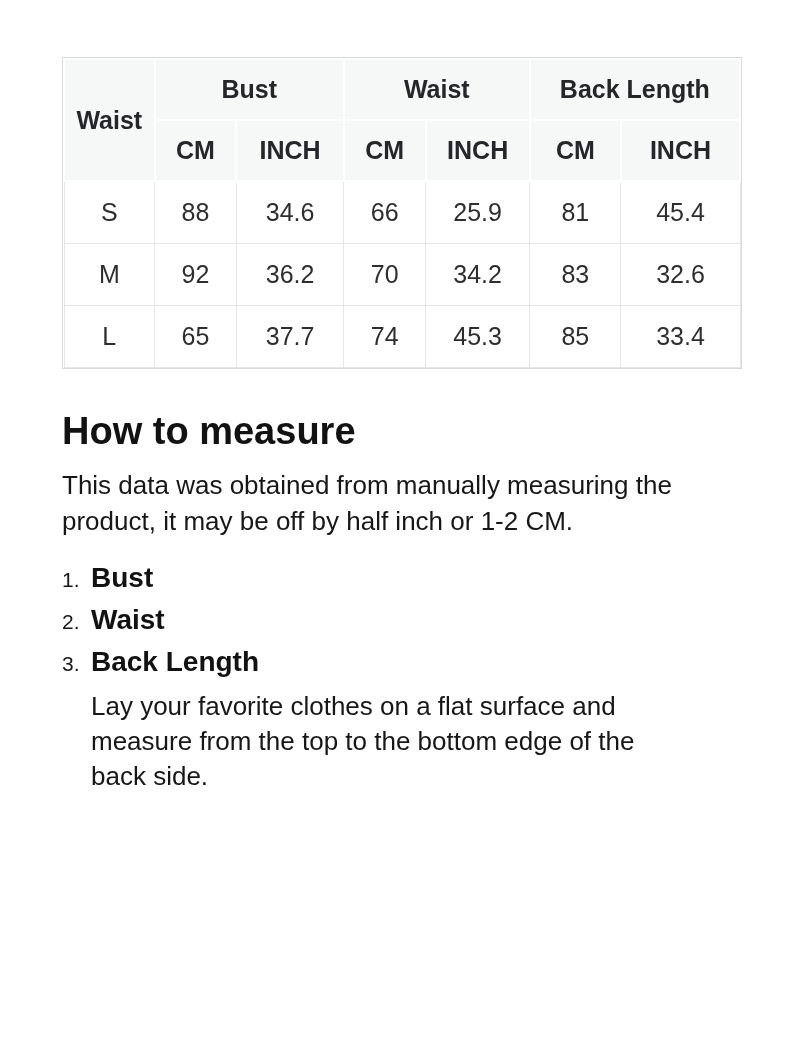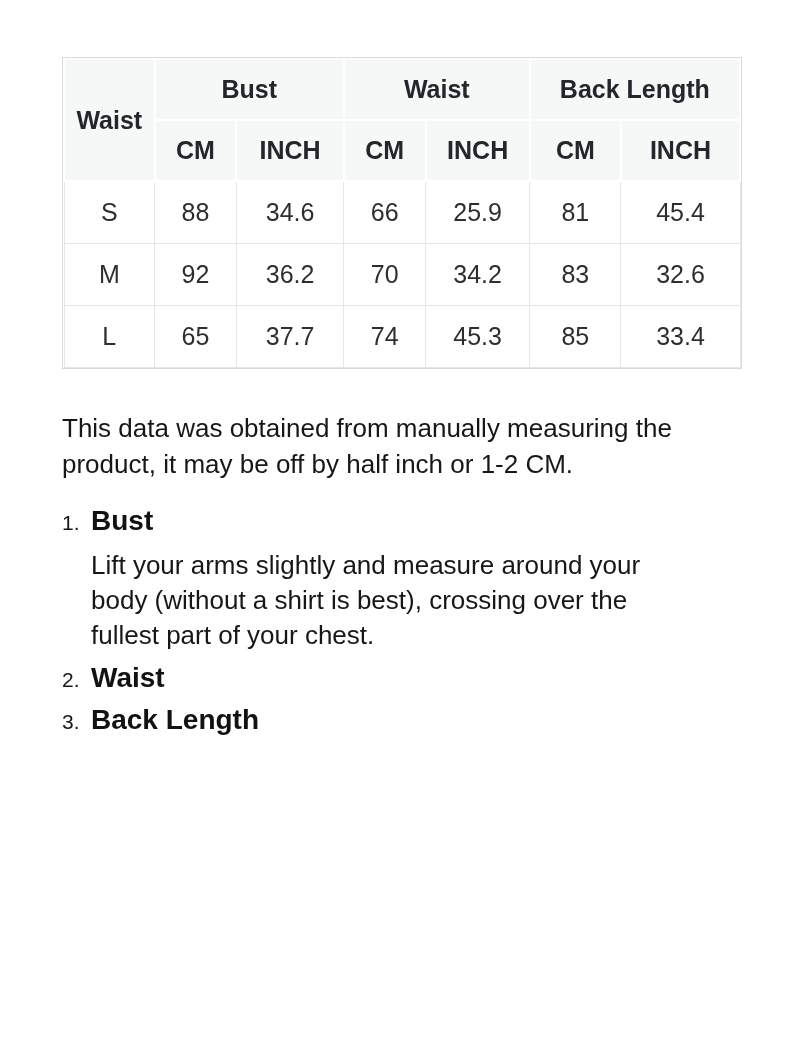--- a/index.html
+++ b/index.html
@@ -47,21 +47,21 @@
     margin: 41px 58px 0 62px;
   }
   .howto h2 {
     margin: 0;
     font-size: 38px;
     line-height: 1.14;
     font-weight: 700;
     color: #121212;
   }
   .howto .intro {
-    margin: 2px 0 0 0;
+    margin: 14px 0 0 0;
     font-size: 26px;
     line-height: 36px;
     color: #171717;
     white-space: pre-line;
   }
   ol.steps {
     list-style: none;
     margin: 22px 0 0 0;
     padding: 0;
   }
@@ -148,41 +148,42 @@
           <td>74</td>
           <td>45.3</td>
           <td>85</td>
           <td>33.4</td>
         </tr>
       </tbody>
     </table>
   </div>
 
   <section class="howto">
+    <h2>How to measure</h2>
     <p class="intro">This data was obtained from manually measuring the
 product, it may be off by half inch or 1-2 CM.</p>
 
     <ol class="steps">
       <li class="step">
         <div class="step-head">
           <span class="step-num">1.</span>
           <span class="step-title">Bust</span>
         </div>
-        <p class="step-desc">Lift your arms slightly and measure around your
-body (without a shirt is best), crossing over the
-fullest part of your chest.</p>
       </li>
       <li class="step">
         <div class="step-head">
           <span class="step-num">2.</span>
           <span class="step-title">Waist</span>
         </div>
       </li>
       <li class="step">
         <div class="step-head">
           <span class="step-num">3.</span>
           <span class="step-title">Back Length</span>
         </div>
+        <p class="step-desc">Lay your favorite clothes on a flat surface and
+measure from the top to the bottom edge of the
+back side.</p>
       </li>
     </ol>
   </section>
 
 </div>
 
 </body></html>

